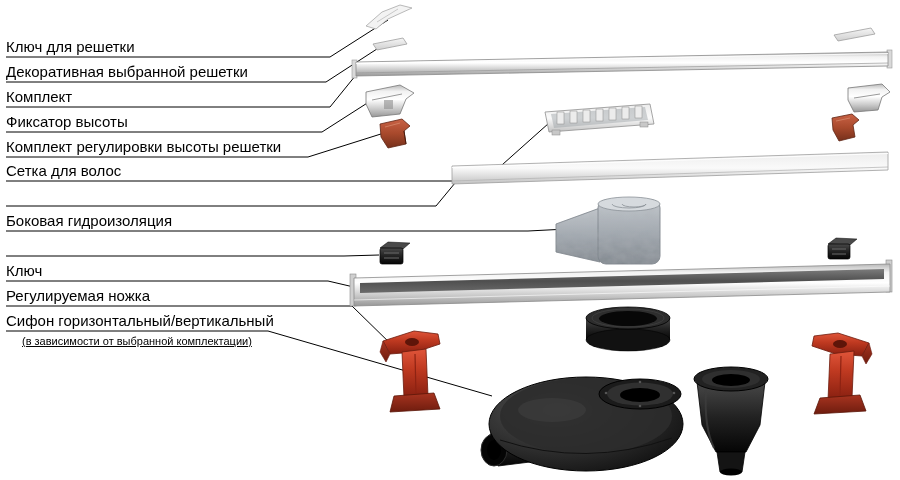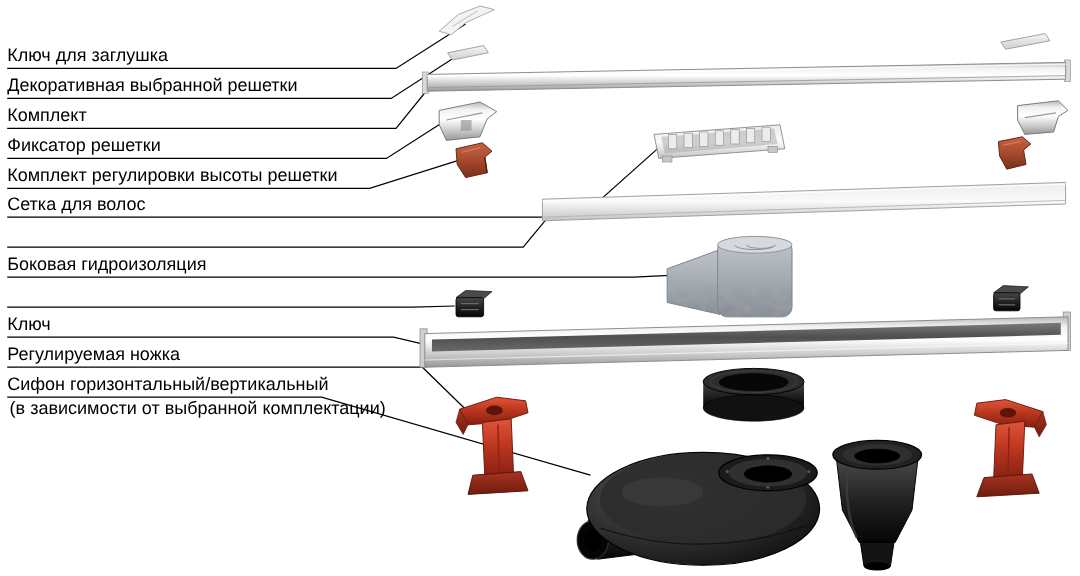--- a/index.html
+++ b/index.html
@@ -6,21 +6,21 @@
   .stage{
     position:relative;width:900px;height:480px;background:#ffffff;overflow:hidden;
     font-family:"Liberation Sans","DejaVu Sans",sans-serif;color:#000;
   }
   .stage svg.canvas{position:absolute;left:0;top:0;}
   .label{
     position:absolute;left:6px;font-size:15px;line-height:19px;white-space:nowrap;
     color:#000;
   }
   .sublabel{
-    position:absolute;left:8px;font-size:15px;line-height:14px;white-space:nowrap;color:#000;
+    position:absolute;left:22px;font-size:11px;line-height:14px;white-space:nowrap;color:#000;text-decoration:underline;
   }
 </style>
 </head>
 <body>
 
 <div class="stage">
 
   <svg class="canvas" width="900" height="480" viewBox="0 0 900 480">
     <defs>
       <linearGradient id="gMetalBar" x1="0" y1="0" x2="0" y2="1">
@@ -235,24 +235,24 @@
       <polygon points="697,382 765,382 760,425 746,452 716,452 702,425" fill="url(#gBlack)" stroke="#000" stroke-width="0.8"></polygon>
       <ellipse cx="731" cy="379" rx="37" ry="12" fill="#222" stroke="#000" stroke-width="1"></ellipse>
       <ellipse cx="731" cy="379" rx="29" ry="9" fill="#2f2f2f"></ellipse>
       <ellipse cx="731" cy="380" rx="19" ry="6" fill="#000"></ellipse>
       <polygon points="717,452 745,452 742,472 720,472" fill="#141414" stroke="#000" stroke-width="0.8"></polygon>
       <ellipse cx="731" cy="472" rx="11" ry="3.5" fill="#000"></ellipse>
       <path d="M706,390 Q704,428 714,448" fill="none" stroke="#3d3d3d" stroke-width="2" opacity="0.8"></path>
     </g>
   </svg>
 
-  <div class="label" style="top:37px">Ключ для заглушка</div>
+  <div class="label" style="top:37px">Ключ для решетки</div>
   <div class="label" style="top:62px">Декоративная выбранной решетки</div>
   <div class="label" style="top:87px">Комплект</div>
-  <div class="label" style="top:112px">Фиксатор решетки</div>
+  <div class="label" style="top:112px">Фиксатор высоты</div>
   <div class="label" style="top:161px">Сетка для волос</div>
   <div class="label" style="top:137px">Комплект регулировки высоты решетки</div>
   <div class="label" style="top:211px">Боковая гидроизоляция</div>
   <div class="label" style="top:261px">Ключ</div>
   <div class="label" style="top:286px">Регулируемая ножка</div>
   <div class="label" style="top:311px">Сифон горизонтальный/вертикальный</div>
   <div class="sublabel" style="top:334px">(в зависимости от выбранной комплектации)</div>
 
 </div>
 

